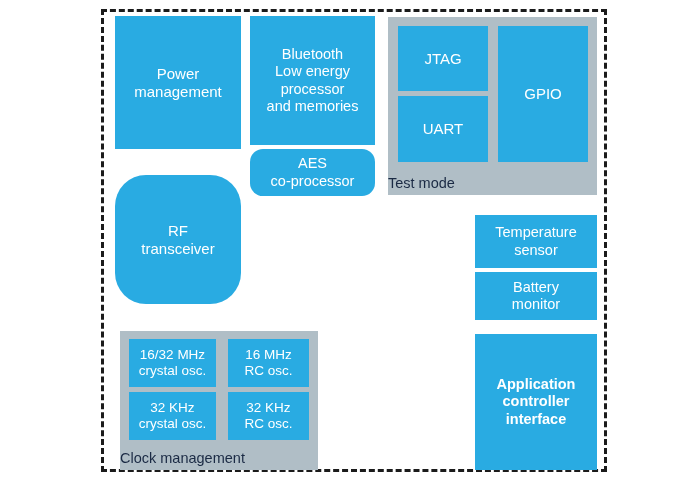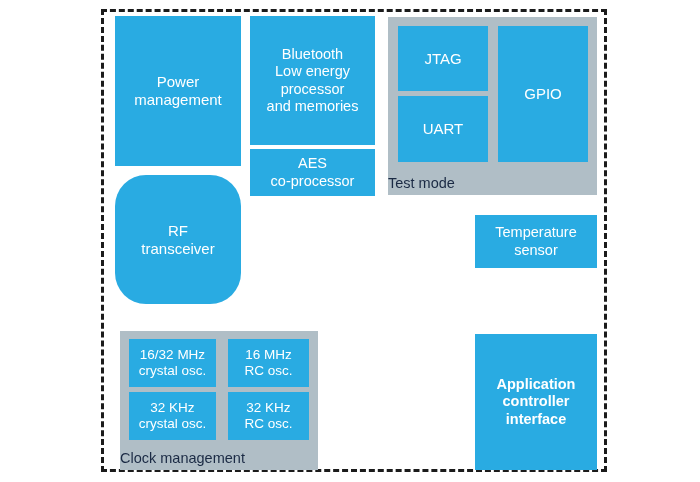--- a/index.html
+++ b/index.html
@@ -62,26 +62,26 @@
     left: 0;
     right: 0;
     bottom: 3px;
     text-align: left;
     color: #1a2a44;
     font-size: 14.5px;
     line-height: 1.1;
   }
 
   
-  .b-power        { left: 115px; top: 16px;  width: 126px; height: 150px; font-size: 15px; }
+  .b-power        { left: 115px; top: 16px;  width: 126px; height: 133px; font-size: 15px; }
   .b-rf           { left: 115px; top: 175px; width: 126px; height: 129px; font-size: 15px; border-radius: 31px; }
 
   
   .b-ble          { left: 250px; top: 16px;  width: 125px; height: 129px; font-size: 14.5px; }
-  .b-aes          { left: 250px; top: 149px; width: 125px; height: 47px;  font-size: 14.5px; }
+  .b-aes          { left: 250px; top: 149px; width: 125px; height: 47px;  font-size: 14.5px; border-radius: 13px; }
 
   
   .p-testmode     { left: 388px; top: 17px;  width: 209px; height: 178px; }
   .b-jtag         { left: 398px; top: 26px;  width: 90px;  height: 65px;  font-size: 15px; text-align: right; }
   .b-uart         { left: 398px; top: 96px;  width: 90px;  height: 66px;  font-size: 15px; }
   .b-gpio         { left: 498px; top: 26px;  width: 90px;  height: 136px; font-size: 15px; }
 
   
   .b-temp         { left: 475px; top: 215px; width: 122px; height: 53px; font-size: 14.5px; }
   .b-batt         { left: 475px; top: 272px; width: 122px; height: 48px; font-size: 14.5px; }
@@ -121,20 +121,22 @@
 
   <div class="block b-jtag">JTAG</div>
 
   <div class="block b-uart">UART</div>
 
   <div class="block b-gpio">GPIO</div>
 
   <div class="block b-temp">Temperature
 sensor</div>
 
+  <div class="block b-batt">Battery
+monitor</div>
 
   <div class="block b-appctrl">Application
 controller
 interface</div>
 
   <div class="panel p-clock">
     <div class="panel-label">Clock management</div>
   </div>
 
   <div class="block b-xtal1632">16/32 MHz

